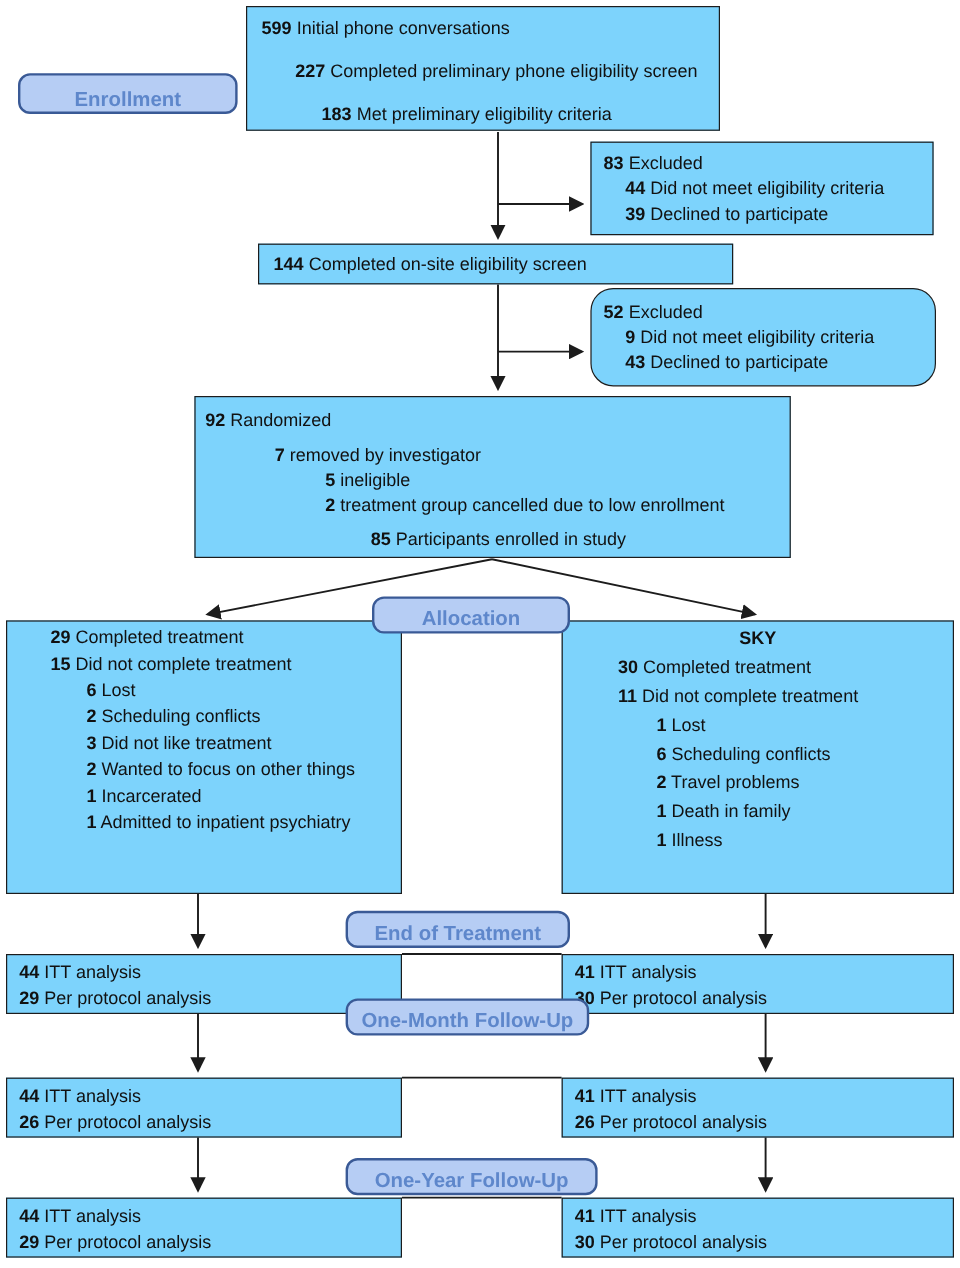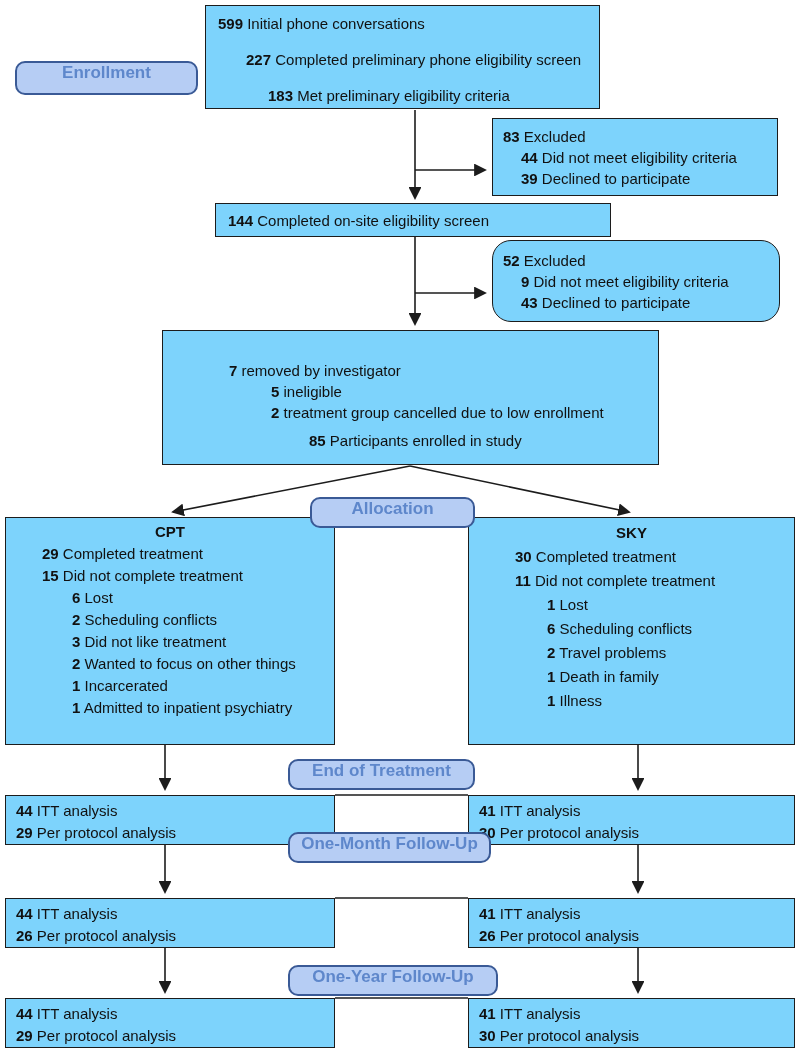--- a/index.html
+++ b/index.html
@@ -12,21 +12,21 @@
     box-sizing:border-box;font-size:15px;line-height:21px;z-index:2;
   }
   .ln{white-space:nowrap;}
   .ln b{font-weight:bold;}
   .hdr{text-align:center;font-weight:bold;}
   .stage{
     position:absolute;z-index:5;box-sizing:border-box;
     background:var(--label-fill,#b6cdf4);
     border:2px solid var(--label-border,#3a5a96);
     color:var(--label-text,#5e87cb);
-    border-radius:10px;display:flex;align-items:flex-start;justify-content:center;
+    border-radius:10px;display:flex;align-items:flex-end;justify-content:center;
     font-weight:bold;font-size:17px;
   }
   svg.arrows{position:absolute;left:0;top:0;z-index:3;pointer-events:none;}
 </style>
 </head>
 <body>
 
 <div id="canvas">
 
   <div class="box" style="left:205px;top:5px;width:395px;height:104px;padding-top:7px;">
@@ -49,32 +49,32 @@
     <div class="ln" style="padding-left:12px;"><b>144</b> <span>Completed on-site eligibility screen</span></div>
   </div>
 
   <div class="box" style="left:492px;top:240px;width:288px;height:82px;padding:9px 8px;border-radius:19px;">
     <div class="ln" style="padding-left:2px;"><b>52</b> <span>Excluded</span></div>
     <div class="ln" style="padding-left:20px;"><b>9</b> <span>Did not meet eligibility criteria</span></div>
     <div class="ln" style="padding-left:20px;"><b>43</b> <span>Declined to participate</span></div>
   </div>
 
   <div class="box" style="left:162px;top:330px;width:497px;height:135px;padding-top:9px;">
-    <div class="ln" style="padding-left:66px;margin-top:20px;"><b>7</b> <span>removed by investigator</span></div>
+    <div class="ln" style="padding-left:8px;"><b>92</b> <span>Randomized</span></div>
+    <div class="ln" style="padding-left:66px;margin-top:8px;"><b>7</b> <span>removed by investigator</span></div>
     <div class="ln" style="padding-left:108px;"><b>5</b> <span>ineligible</span></div>
     <div class="ln" style="padding-left:108px;"><b>2</b> <span>treatment group cancelled due to low enrollment</span></div>
     <div class="ln" style="padding-left:146px;margin-top:7px;"><b>85</b> <span>Participants enrolled in study</span></div>
   </div>
 
   <div class="stage" style="left:310px;top:497px;width:165px;height:31px;">
     <span>Allocation</span>
   </div>
 
   <div class="box" style="left:5px;top:517px;width:330px;height:228px;padding-top:3px;line-height:22px;">
-    <div class="ln hdr">CPT</div>
     <div class="ln" style="padding-left:36px;"><b>29</b> <span>Completed treatment</span></div>
     <div class="ln" style="padding-left:36px;"><b>15</b> <span>Did not complete treatment</span></div>
     <div class="ln" style="padding-left:66px;"><b>6</b> <span>Lost</span></div>
     <div class="ln" style="padding-left:66px;"><b>2</b> <span>Scheduling conflicts</span></div>
     <div class="ln" style="padding-left:66px;"><b>3</b> <span>Did not like treatment</span></div>
     <div class="ln" style="padding-left:66px;"><b>2</b> <span>Wanted to focus on other things</span></div>
     <div class="ln" style="padding-left:66px;"><b>1</b> <span>Incarcerated</span></div>
     <div class="ln" style="padding-left:66px;"><b>1</b> <span>Admitted to inpatient psychiatry</span></div>
   </div>
 

